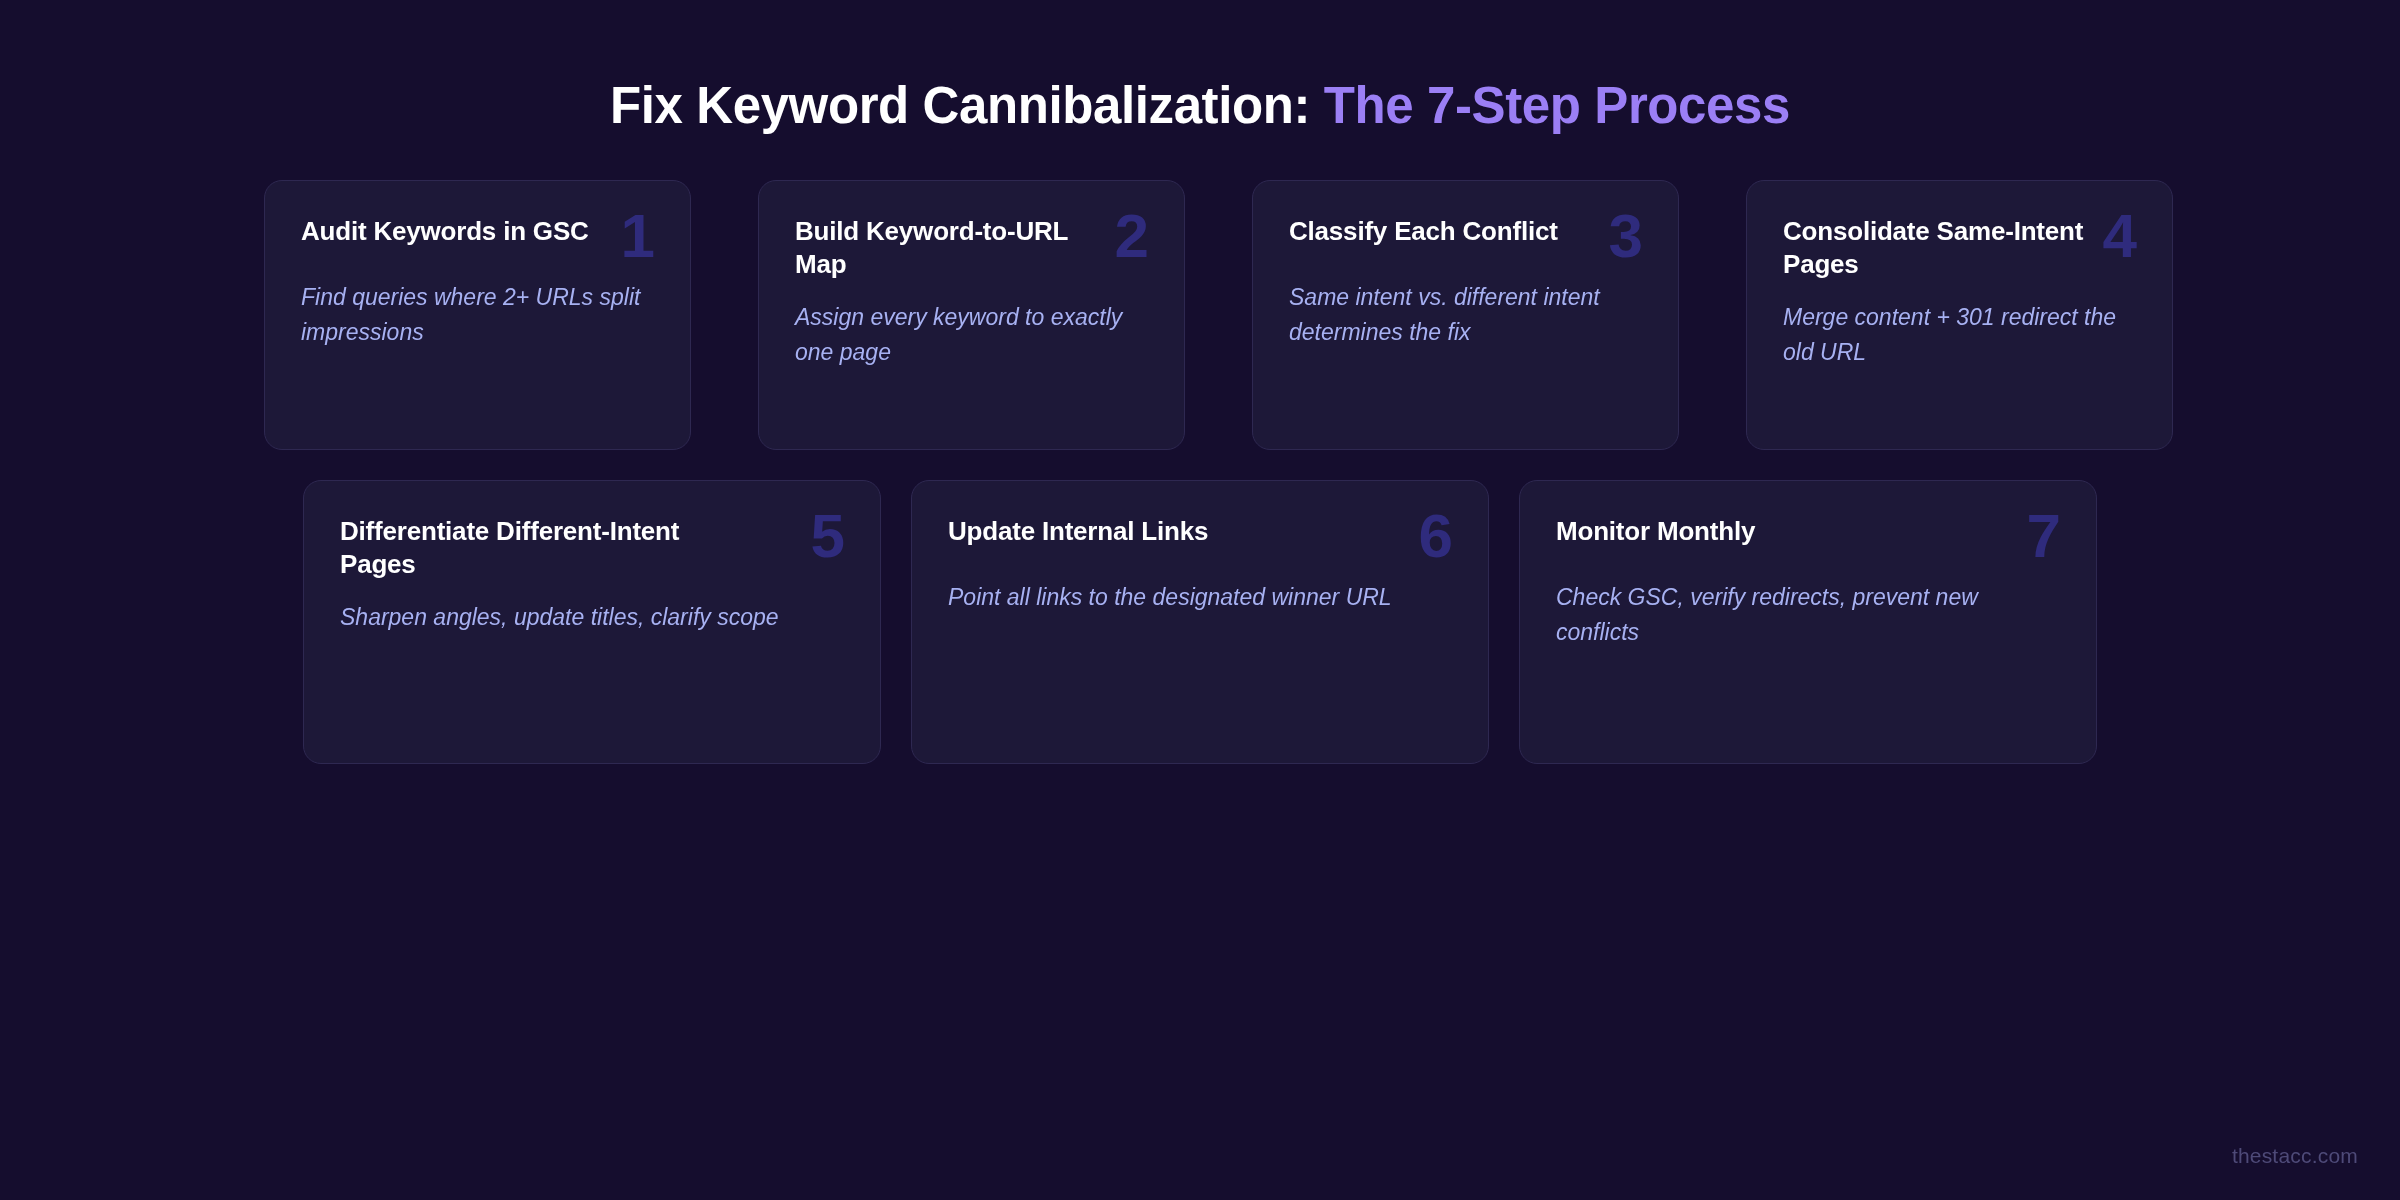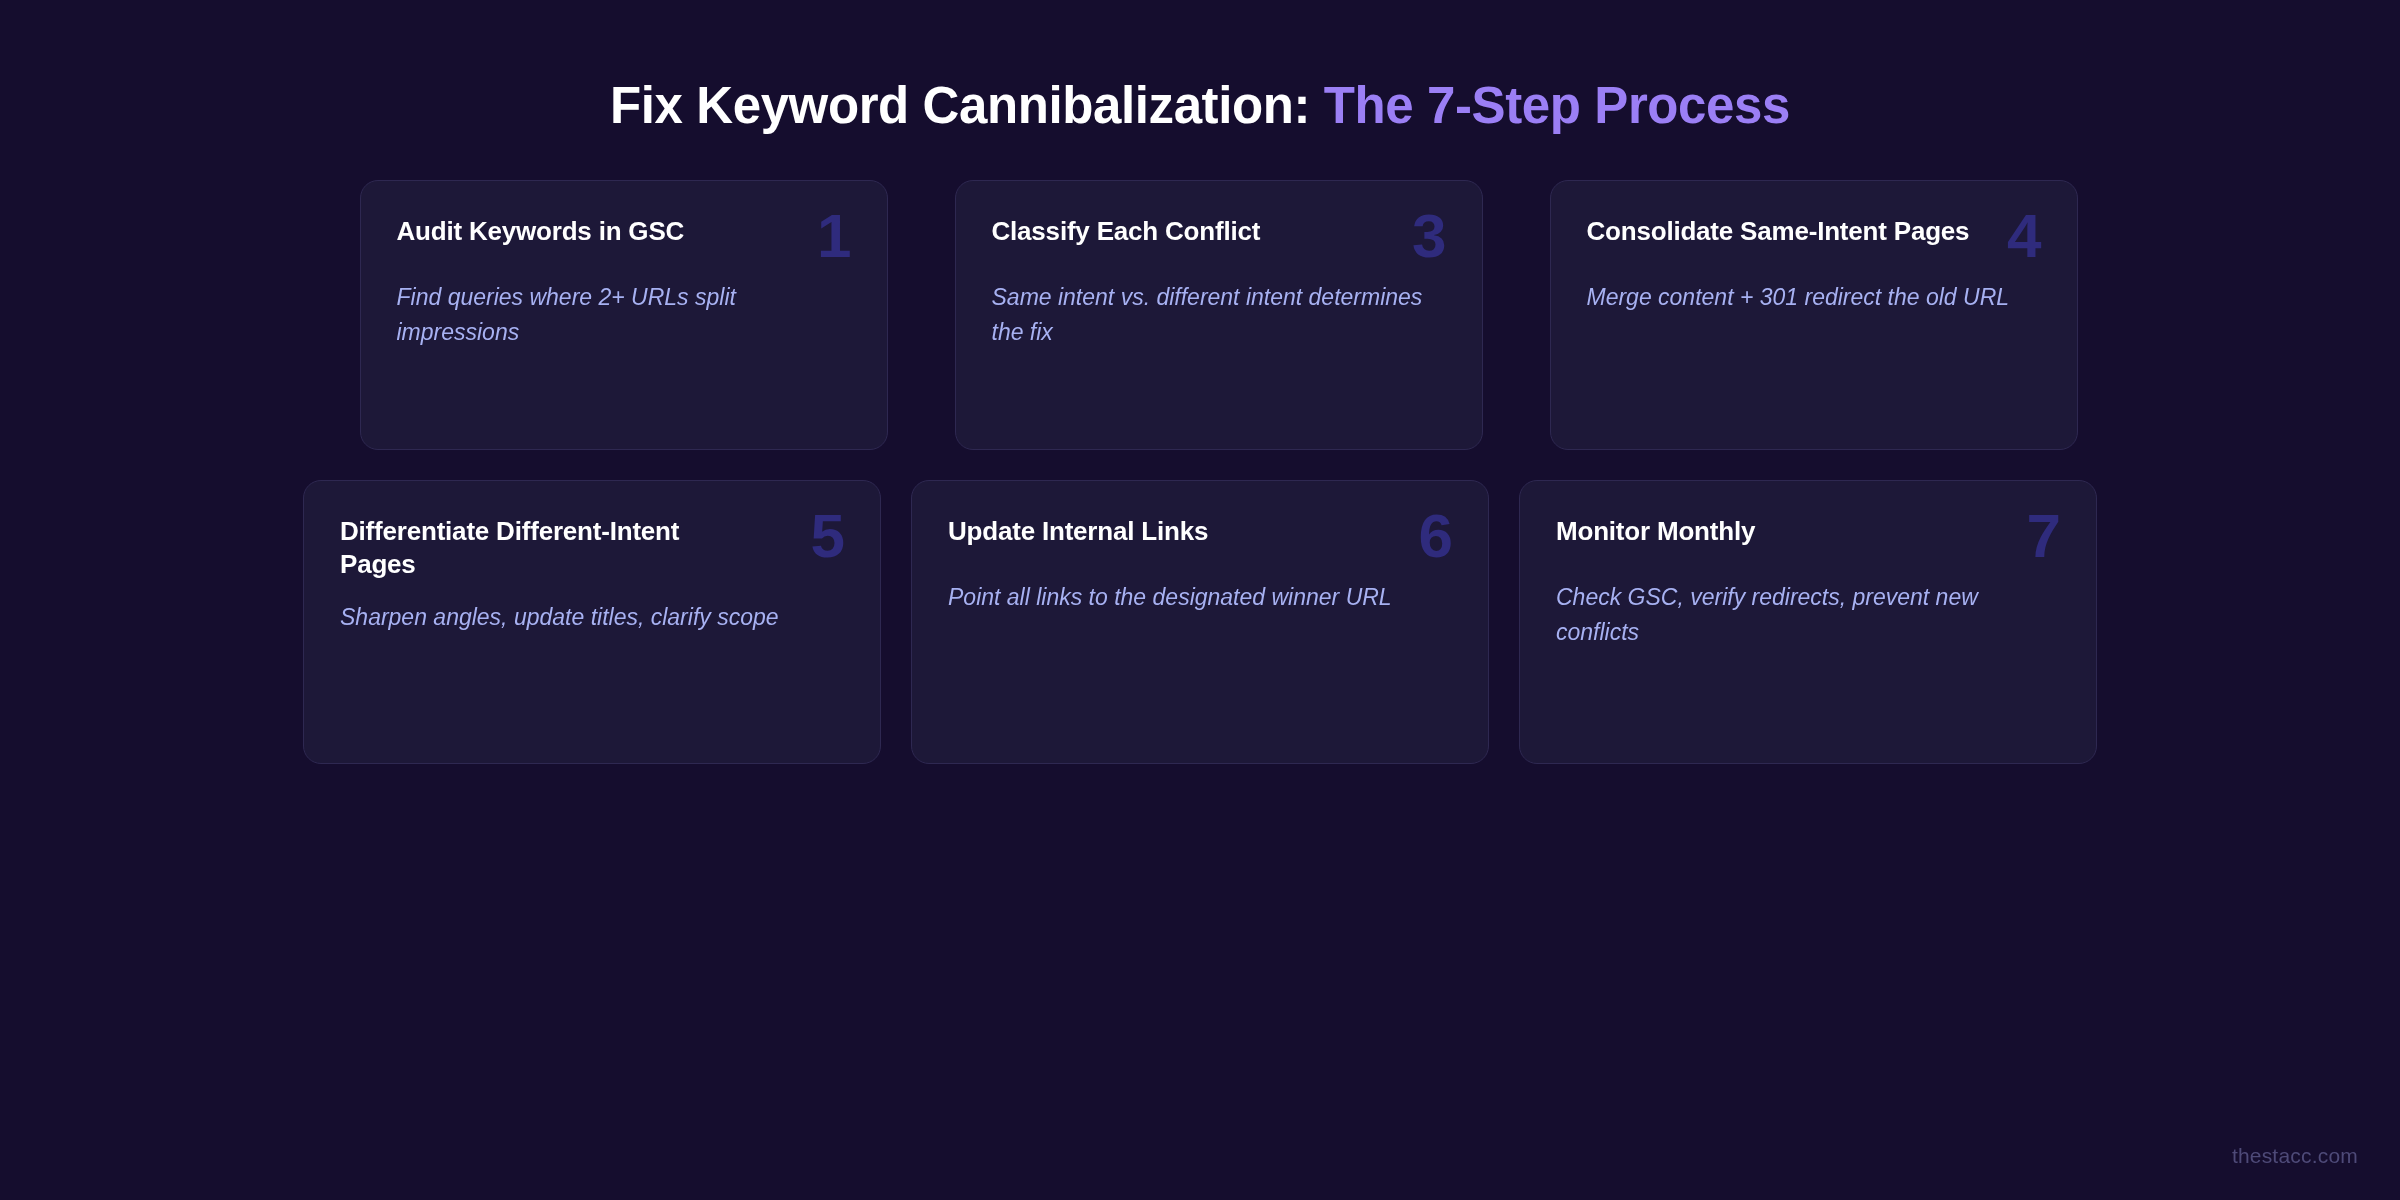--- a/index.html
+++ b/index.html
@@ -60,21 +60,21 @@
   .card {
     background: #1d1838;
     border: 1px solid #2e2851;
     border-radius: 18px;
     box-sizing: border-box;
     padding: 34px 36px 34px 36px;
     position: relative;
     display: flex;
     flex-direction: column;
   }
-  .row-1 .card { width: 528px; height: 270px; margin-left: 37px; }
+  .row-1 .card { width: 427px; height: 270px; margin-left: 37px; }
   .row-2 .card { width: 578px; height: 284px; }
 
   .card-head {
     display: flex;
     flex-direction: row;
     align-items: flex-start;
     justify-content: space-between;
     gap: 10px;
   }
   .card-title {
@@ -132,20 +132,27 @@
     <div class="row row-1">
 
       <div class="card">
         <div class="card-head">
           <h2 class="card-title">Audit Keywords in GSC</h2>
           <div class="card-number">1</div>
         </div>
         <p class="card-desc">Find queries where 2+ URLs split impressions</p>
       </div>
 
+      <div class="card">
+        <div class="card-head">
+          <h2 class="card-title">Build Keyword-to-URL Map</h2>
+          <div class="card-number">2</div>
+        </div>
+        <p class="card-desc">Assign every keyword to exactly one page</p>
+      </div>
 
       <div class="card">
         <div class="card-head">
           <h2 class="card-title">Classify Each Conflict</h2>
           <div class="card-number">3</div>
         </div>
         <p class="card-desc">Same intent vs. different intent determines the fix</p>
       </div>
 
       <div class="card">

